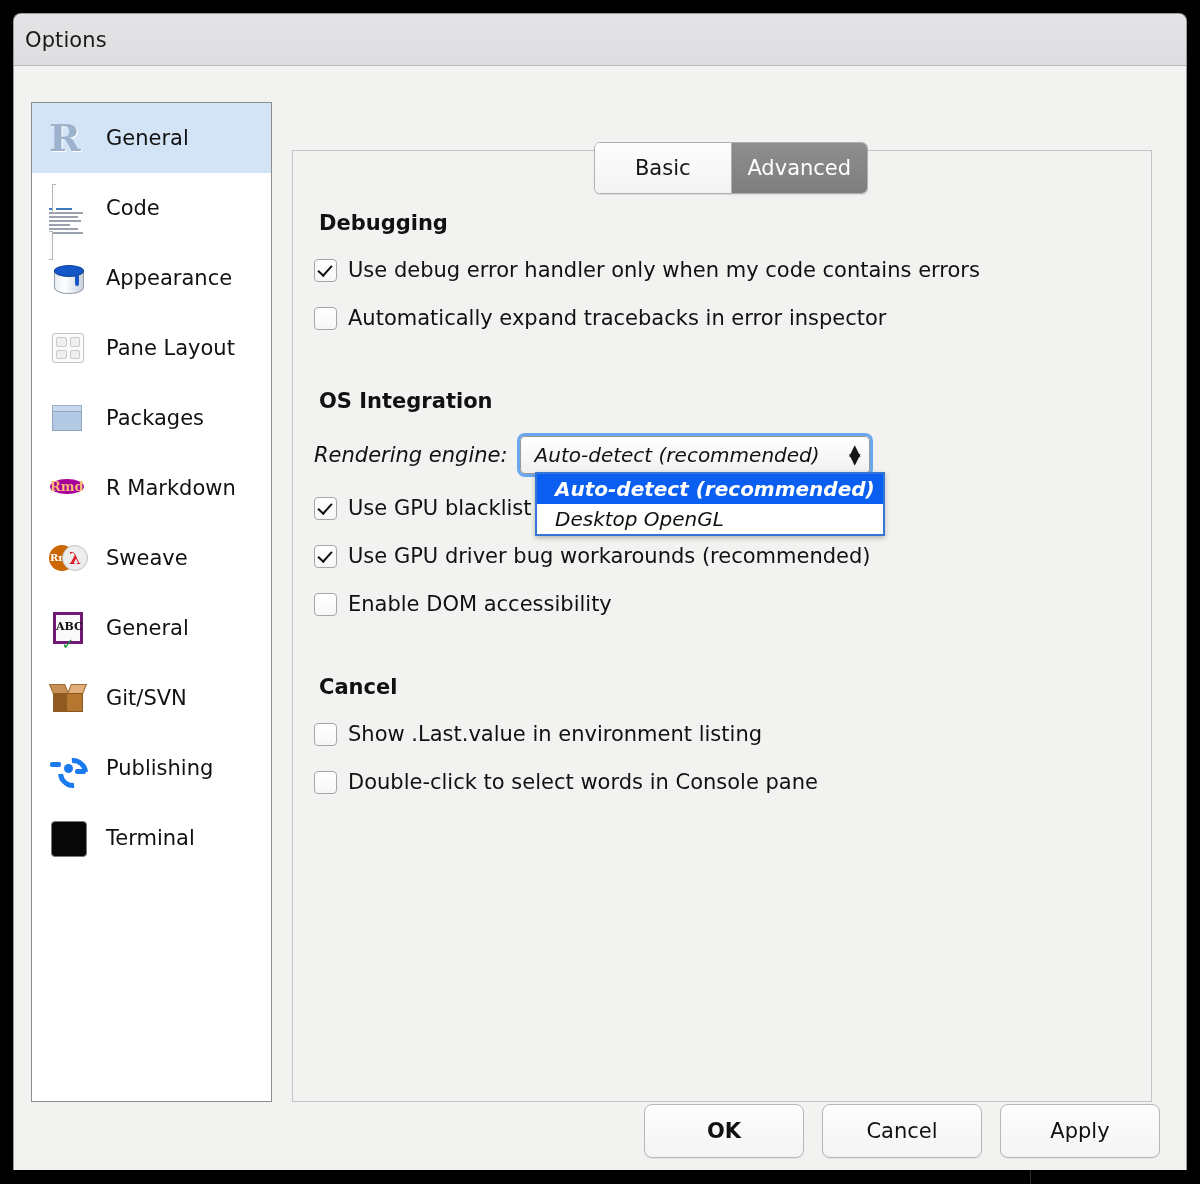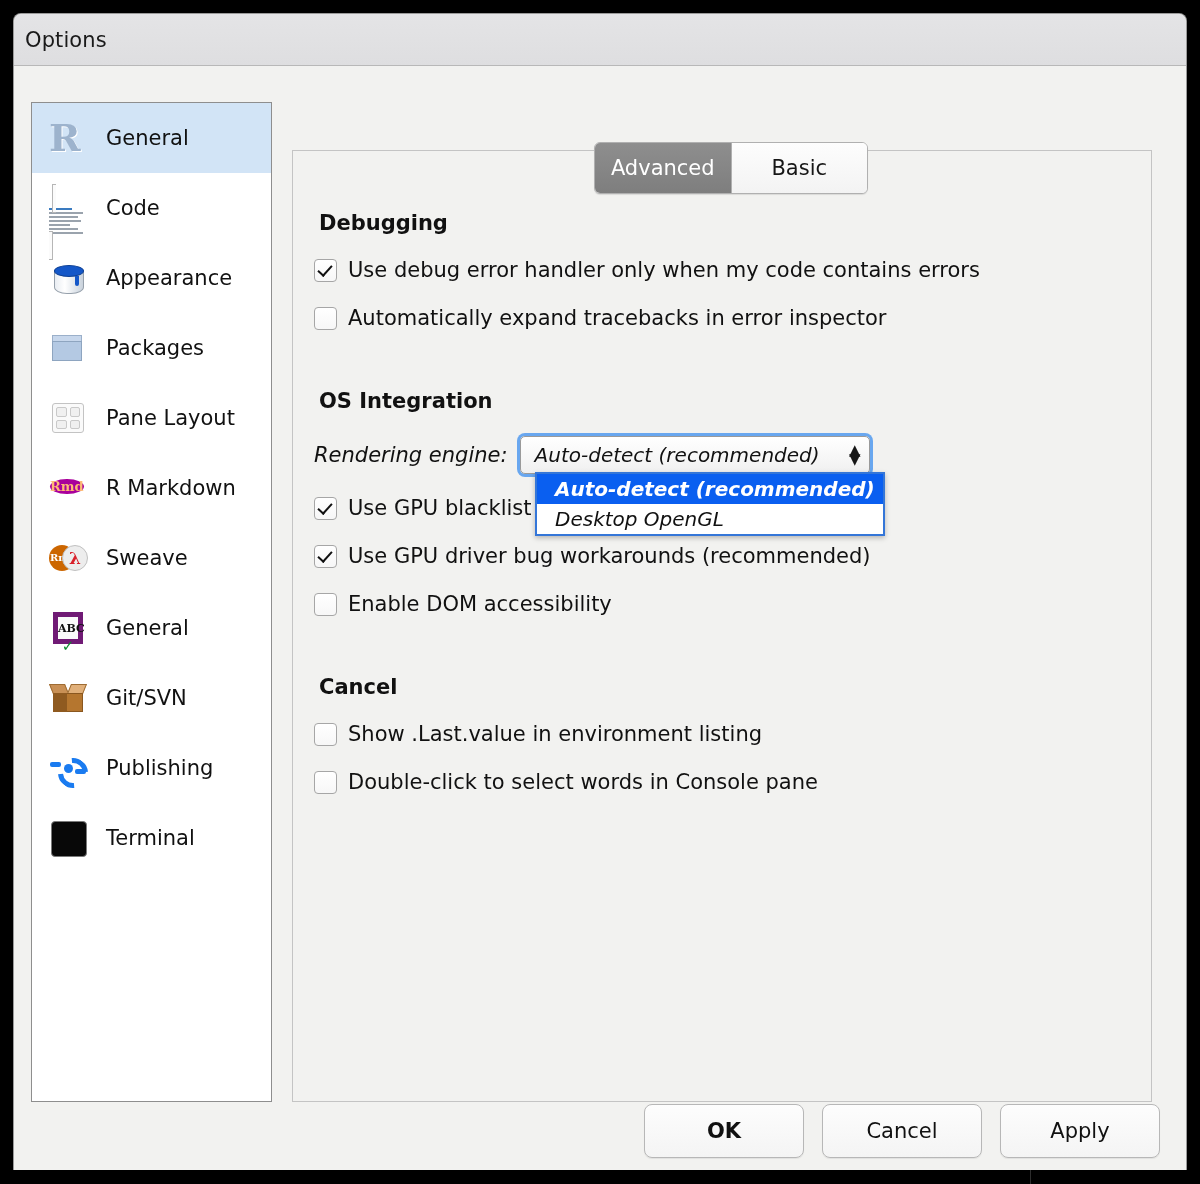--- a/index.html
+++ b/index.html
@@ -134,21 +134,21 @@
   .ic-sweave .rnw { position: absolute; left: 0; top: 2px; width: 26px; height: 26px;
     border-radius: 50%; background: #cc6600; color: #fff;
     font-family: "DejaVu Serif", serif; font-weight: bold; font-size: 10px;
     line-height: 26px; text-align: center; }
   .ic-sweave .pdf { position: absolute; left: 13px; top: 2px; width: 26px; height: 26px;
     border-radius: 50%; background: #ededed; border: 1px solid #c0c0c0;
     box-sizing: border-box; color: #d9202a; font-family: "DejaVu Serif", serif;
     font-weight: bold; font-size: 17px; line-height: 24px; text-align: center; }
 
   .ic-abc { position: absolute; left: 4px; top: 3px; width: 30px; height: 32px;
-    background: #fafafa; border: 5px solid #701a75; box-sizing: border-box;
+    background: #fafafa; border: 3px solid #701a75; box-sizing: border-box;
     text-align: center; }
   .ic-abc .a { font-family: "DejaVu Serif", serif; font-size: 11px; font-weight: bold; color: #111; line-height: 14px; }
   .ic-abc .c { color: #0d8a2e; font-size: 15px; line-height: 14px; font-weight: bold; }
 
   .ic-gitbox { position: absolute; left: 2px; top: 5px; width: 34px; height: 28px; }
   .ic-gitbox .flapL { position: absolute; left: 0; top: 0; width: 16px; height: 10px;
     background: #c99055; transform: skewX(22deg); border: 1px solid #9e6c33; box-sizing: border-box; }
   .ic-gitbox .flapR { position: absolute; right: 0; top: 0; width: 16px; height: 10px;
     background: #e1b07a; transform: skewX(-22deg); border: 1px solid #9e6c33; box-sizing: border-box; }
   .ic-gitbox .fr { position: absolute; left: 2px; top: 9px; width: 30px; height: 19px;
@@ -387,42 +387,42 @@
               <span class="can"></span>
               <span class="lid"></span>
               <span class="drip"></span>
             </span>
         </span>
         <span class="side-label">Appearance</span>
       </div>
 
       <div class="side-item">
         <span class="side-icon">
-          <span class="ic-box">
-              <span class="top"></span>
-              <span class="front"></span>
-            </span>
-        </span>
-        <span class="side-label">Packages</span>
-      </div>
-
-      <div class="side-item">
-        <span class="side-icon">
           <span class="ic-pane">
               <span></span>
               <span></span>
               <span></span>
               <span></span>
             </span>
         </span>
         <span class="side-label">Pane Layout</span>
       </div>
 
       <div class="side-item">
         <span class="side-icon">
+          <span class="ic-box">
+              <span class="top"></span>
+              <span class="front"></span>
+            </span>
+        </span>
+        <span class="side-label">Packages</span>
+      </div>
+
+      <div class="side-item">
+        <span class="side-icon">
           <span class="ic-rmd">Rmd</span>
         </span>
         <span class="side-label">R Markdown</span>
       </div>
 
       <div class="side-item">
         <span class="side-icon">
           <span class="ic-sweave">
             <span class="rnw">Rnw</span>
             <span class="pdf">λ</span>
@@ -470,22 +470,22 @@
           <span class="ic-term"></span>
         </span>
         <span class="side-label">Terminal</span>
       </div>
 
     </div>
 
     <div id="groupbox"></div>
 
     <div id="tabs">
+      <div class="tab">Basic</div>
       <div class="tab active">Advanced</div>
-      <div class="tab">Basic</div>
     </div>
 
     <div id="content">
 
       <div class="section-head">Debugging</div>
 
       <div class="cb-row">
         <span class="cbox checked"></span>
         <span class="cb-label">Use debug error handler only when my code contains errors</span>
       </div>

